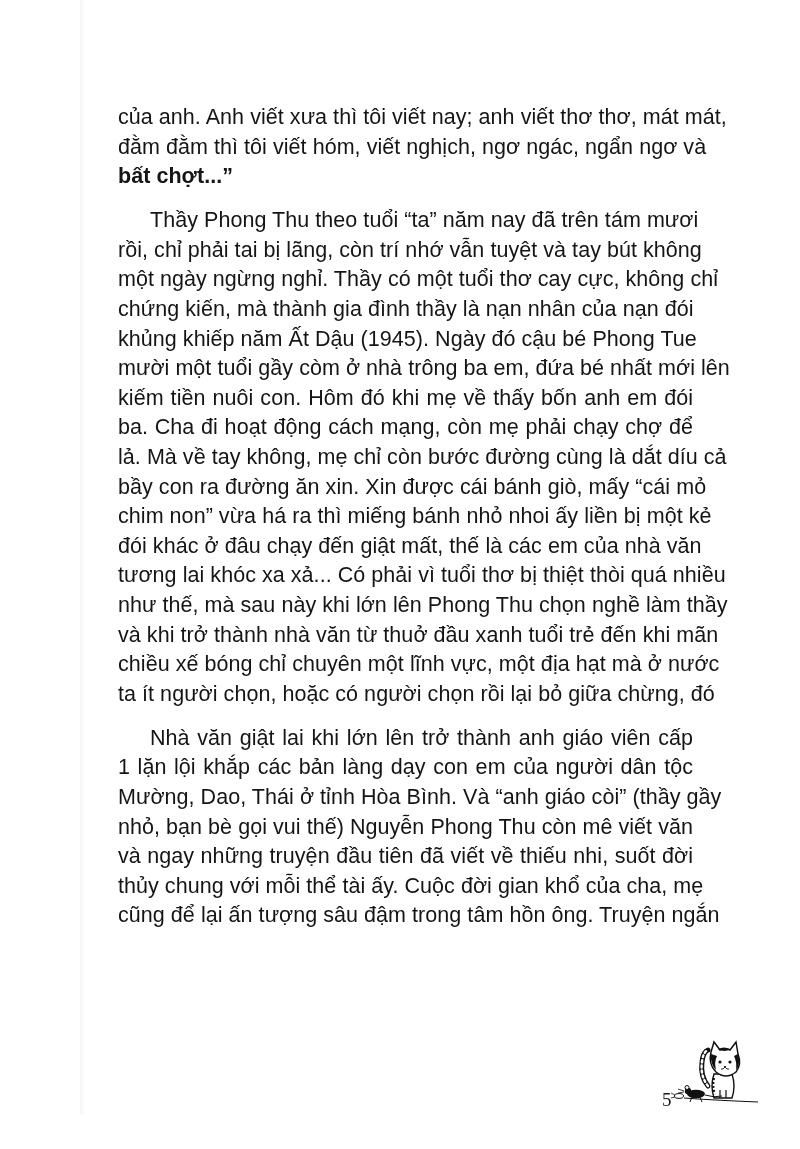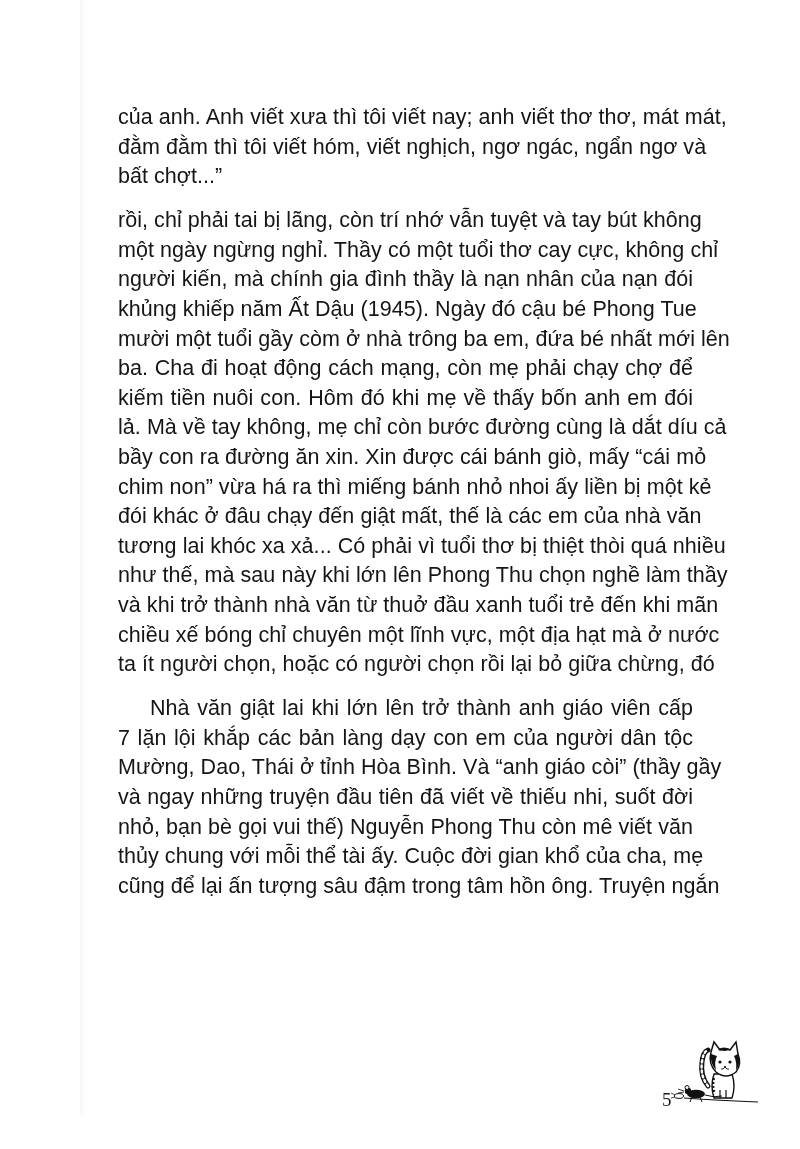--- a/index.html
+++ b/index.html
@@ -38,20 +38,21 @@
       line-height: 29.6px;
       height: 29.6px;
       white-space: nowrap;
       text-align: justify;
       text-align-last: justify;
       letter-spacing: 0.05px;
     }
     .line.last {
       text-align: right;
       text-align-last: left;
+      font-weight: bold;
     }
     .line.indent {
       padding-left: 32px;
     }
     .footer {
       position: absolute;
       left: 0;
       top: 0;
       width: 800px;
       height: 1149px;
@@ -80,44 +81,45 @@
 
 <main class="text-column">
 
   <p class="paragraph">
     <span class="line">của anh. Anh viết xưa thì tôi viết nay; anh viết thơ thơ, mát mát,</span>
     <span class="line">đằm đằm thì tôi viết hóm, viết nghịch, ngơ ngác, ngẩn ngơ và</span>
     <span class="line last">bất chợt...”</span>
   </p>
 
   <p class="paragraph">
+    <span class="line indent">Thầy Phong Thu theo tuổi “ta” năm nay đã trên tám mươi</span>
     <span class="line">rồi, chỉ phải tai bị lãng, còn trí nhớ vẫn tuyệt và tay bút không</span>
     <span class="line">một ngày ngừng nghỉ. Thầy có một tuổi thơ cay cực, không chỉ</span>
-    <span class="line">người kiến, mà chính gia đình thầy là nạn nhân của nạn đói</span>
+    <span class="line">chứng kiến, mà thành gia đình thầy là nạn nhân của nạn đói</span>
     <span class="line">khủng khiếp năm Ất Dậu (1945). Ngày đó cậu bé Phong Tue</span>
     <span class="line">mười một tuổi gầy còm ở nhà trông ba em, đứa bé nhất mới lên</span>
+    <span class="line">kiếm tiền nuôi con. Hôm đó khi mẹ về thấy bốn anh em đói</span>
     <span class="line">ba. Cha đi hoạt động cách mạng, còn mẹ phải chạy chợ để</span>
-    <span class="line">kiếm tiền nuôi con. Hôm đó khi mẹ về thấy bốn anh em đói</span>
     <span class="line">lả. Mà về tay không, mẹ chỉ còn bước đường cùng là dắt díu cả</span>
     <span class="line">bầy con ra đường ăn xin. Xin được cái bánh giò, mấy “cái mỏ</span>
     <span class="line">chim non” vừa há ra thì miếng bánh nhỏ nhoi ấy liền bị một kẻ</span>
     <span class="line">đói khác ở đâu chạy đến giật mất, thế là các em của nhà văn</span>
     <span class="line">tương lai khóc xa xả... Có phải vì tuổi thơ bị thiệt thòi quá nhiều</span>
     <span class="line">như thế, mà sau này khi lớn lên Phong Thu chọn nghề làm thầy</span>
     <span class="line">và khi trở thành nhà văn từ thuở đầu xanh tuổi trẻ đến khi mãn</span>
     <span class="line">chiều xế bóng chỉ chuyên một lĩnh vực, một địa hạt mà ở nước</span>
     <span class="line">ta ít người chọn, hoặc có người chọn rồi lại bỏ giữa chừng, đó</span>
   </p>
 
   <p class="paragraph">
     <span class="line indent">Nhà văn giật lai khi lớn lên trở thành anh giáo viên cấp</span>
-    <span class="line">7 lặn lội khắp các bản làng dạy con em của người dân tộc</span>
+    <span class="line">1 lặn lội khắp các bản làng dạy con em của người dân tộc</span>
     <span class="line">Mường, Dao, Thái ở tỉnh Hòa Bình. Và “anh giáo còi” (thầy gầy</span>
+    <span class="line">nhỏ, bạn bè gọi vui thế) Nguyễn Phong Thu còn mê viết văn</span>
     <span class="line">và ngay những truyện đầu tiên đã viết về thiếu nhi, suốt đời</span>
-    <span class="line">nhỏ, bạn bè gọi vui thế) Nguyễn Phong Thu còn mê viết văn</span>
     <span class="line">thủy chung với mỗi thể tài ấy. Cuộc đời gian khổ của cha, mẹ</span>
     <span class="line">cũng để lại ấn tượng sâu đậm trong tâm hồn ông. Truyện ngắn</span>
   </p>
 
 </main>
 
 <div class="footer">
   <span class="page-number">5</span>
 
   <svg class="cat-illustration" viewBox="0 0 90 72" xmlns="http://www.w3.org/2000/svg">

